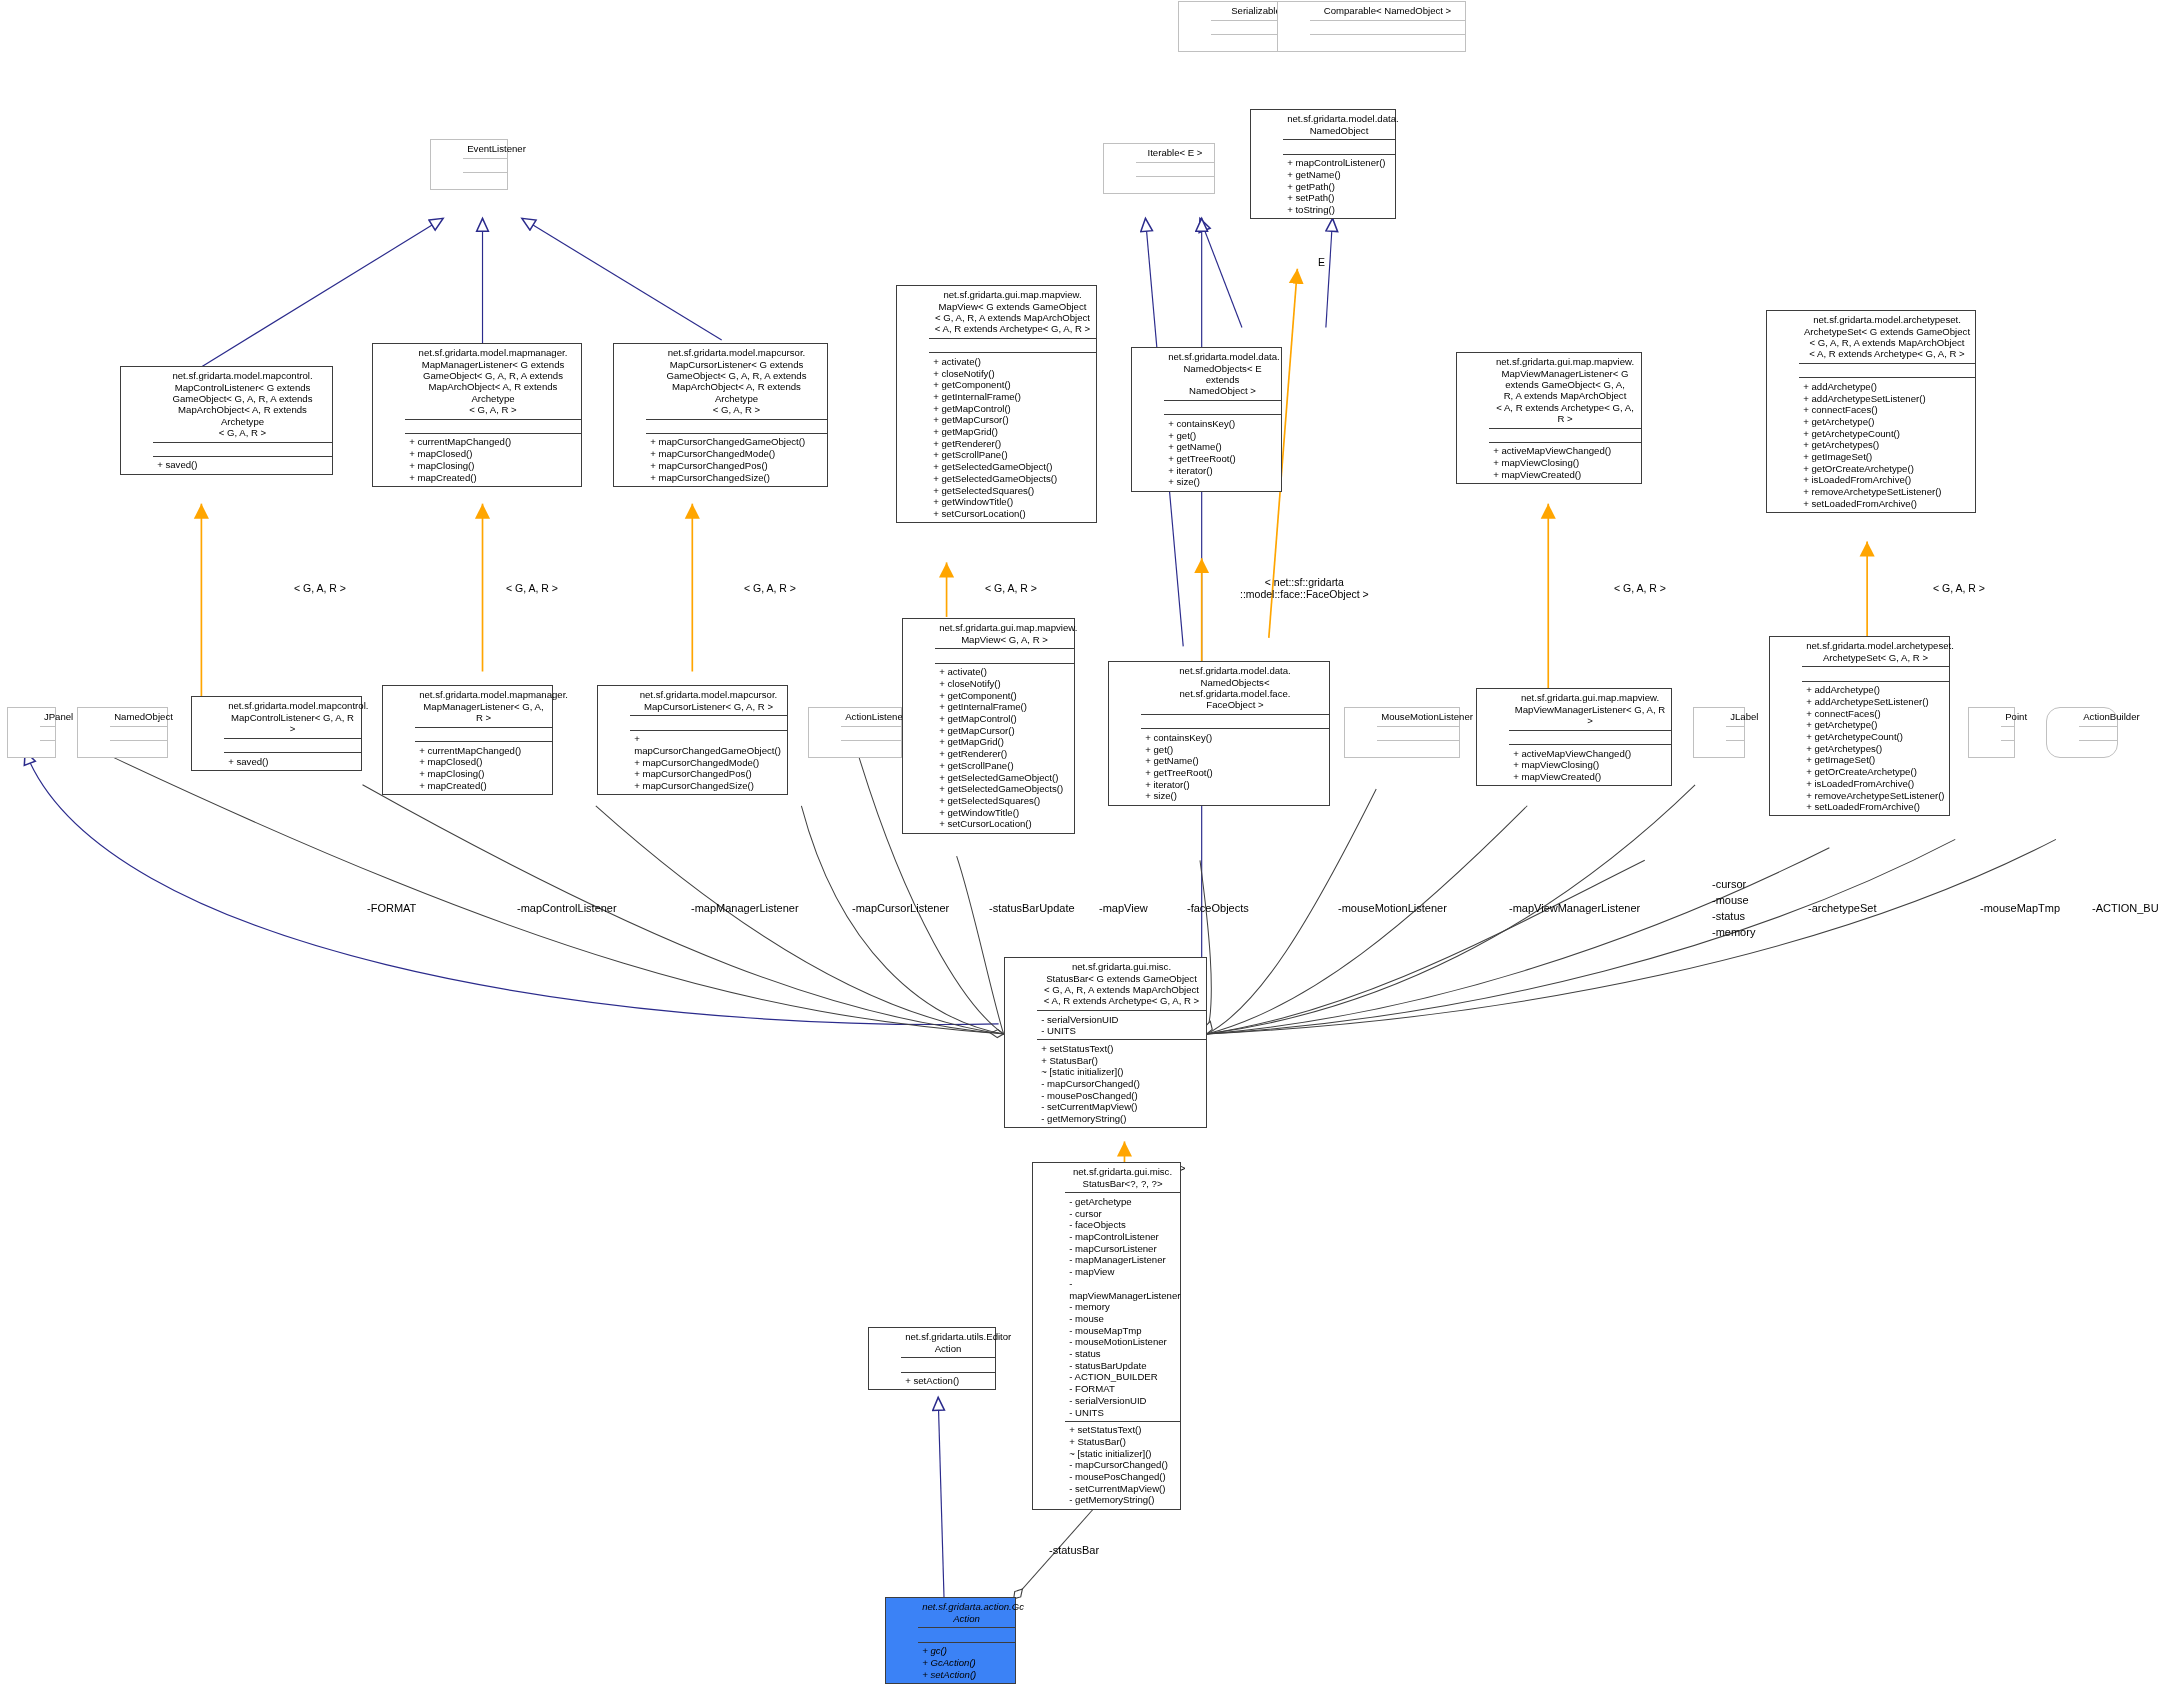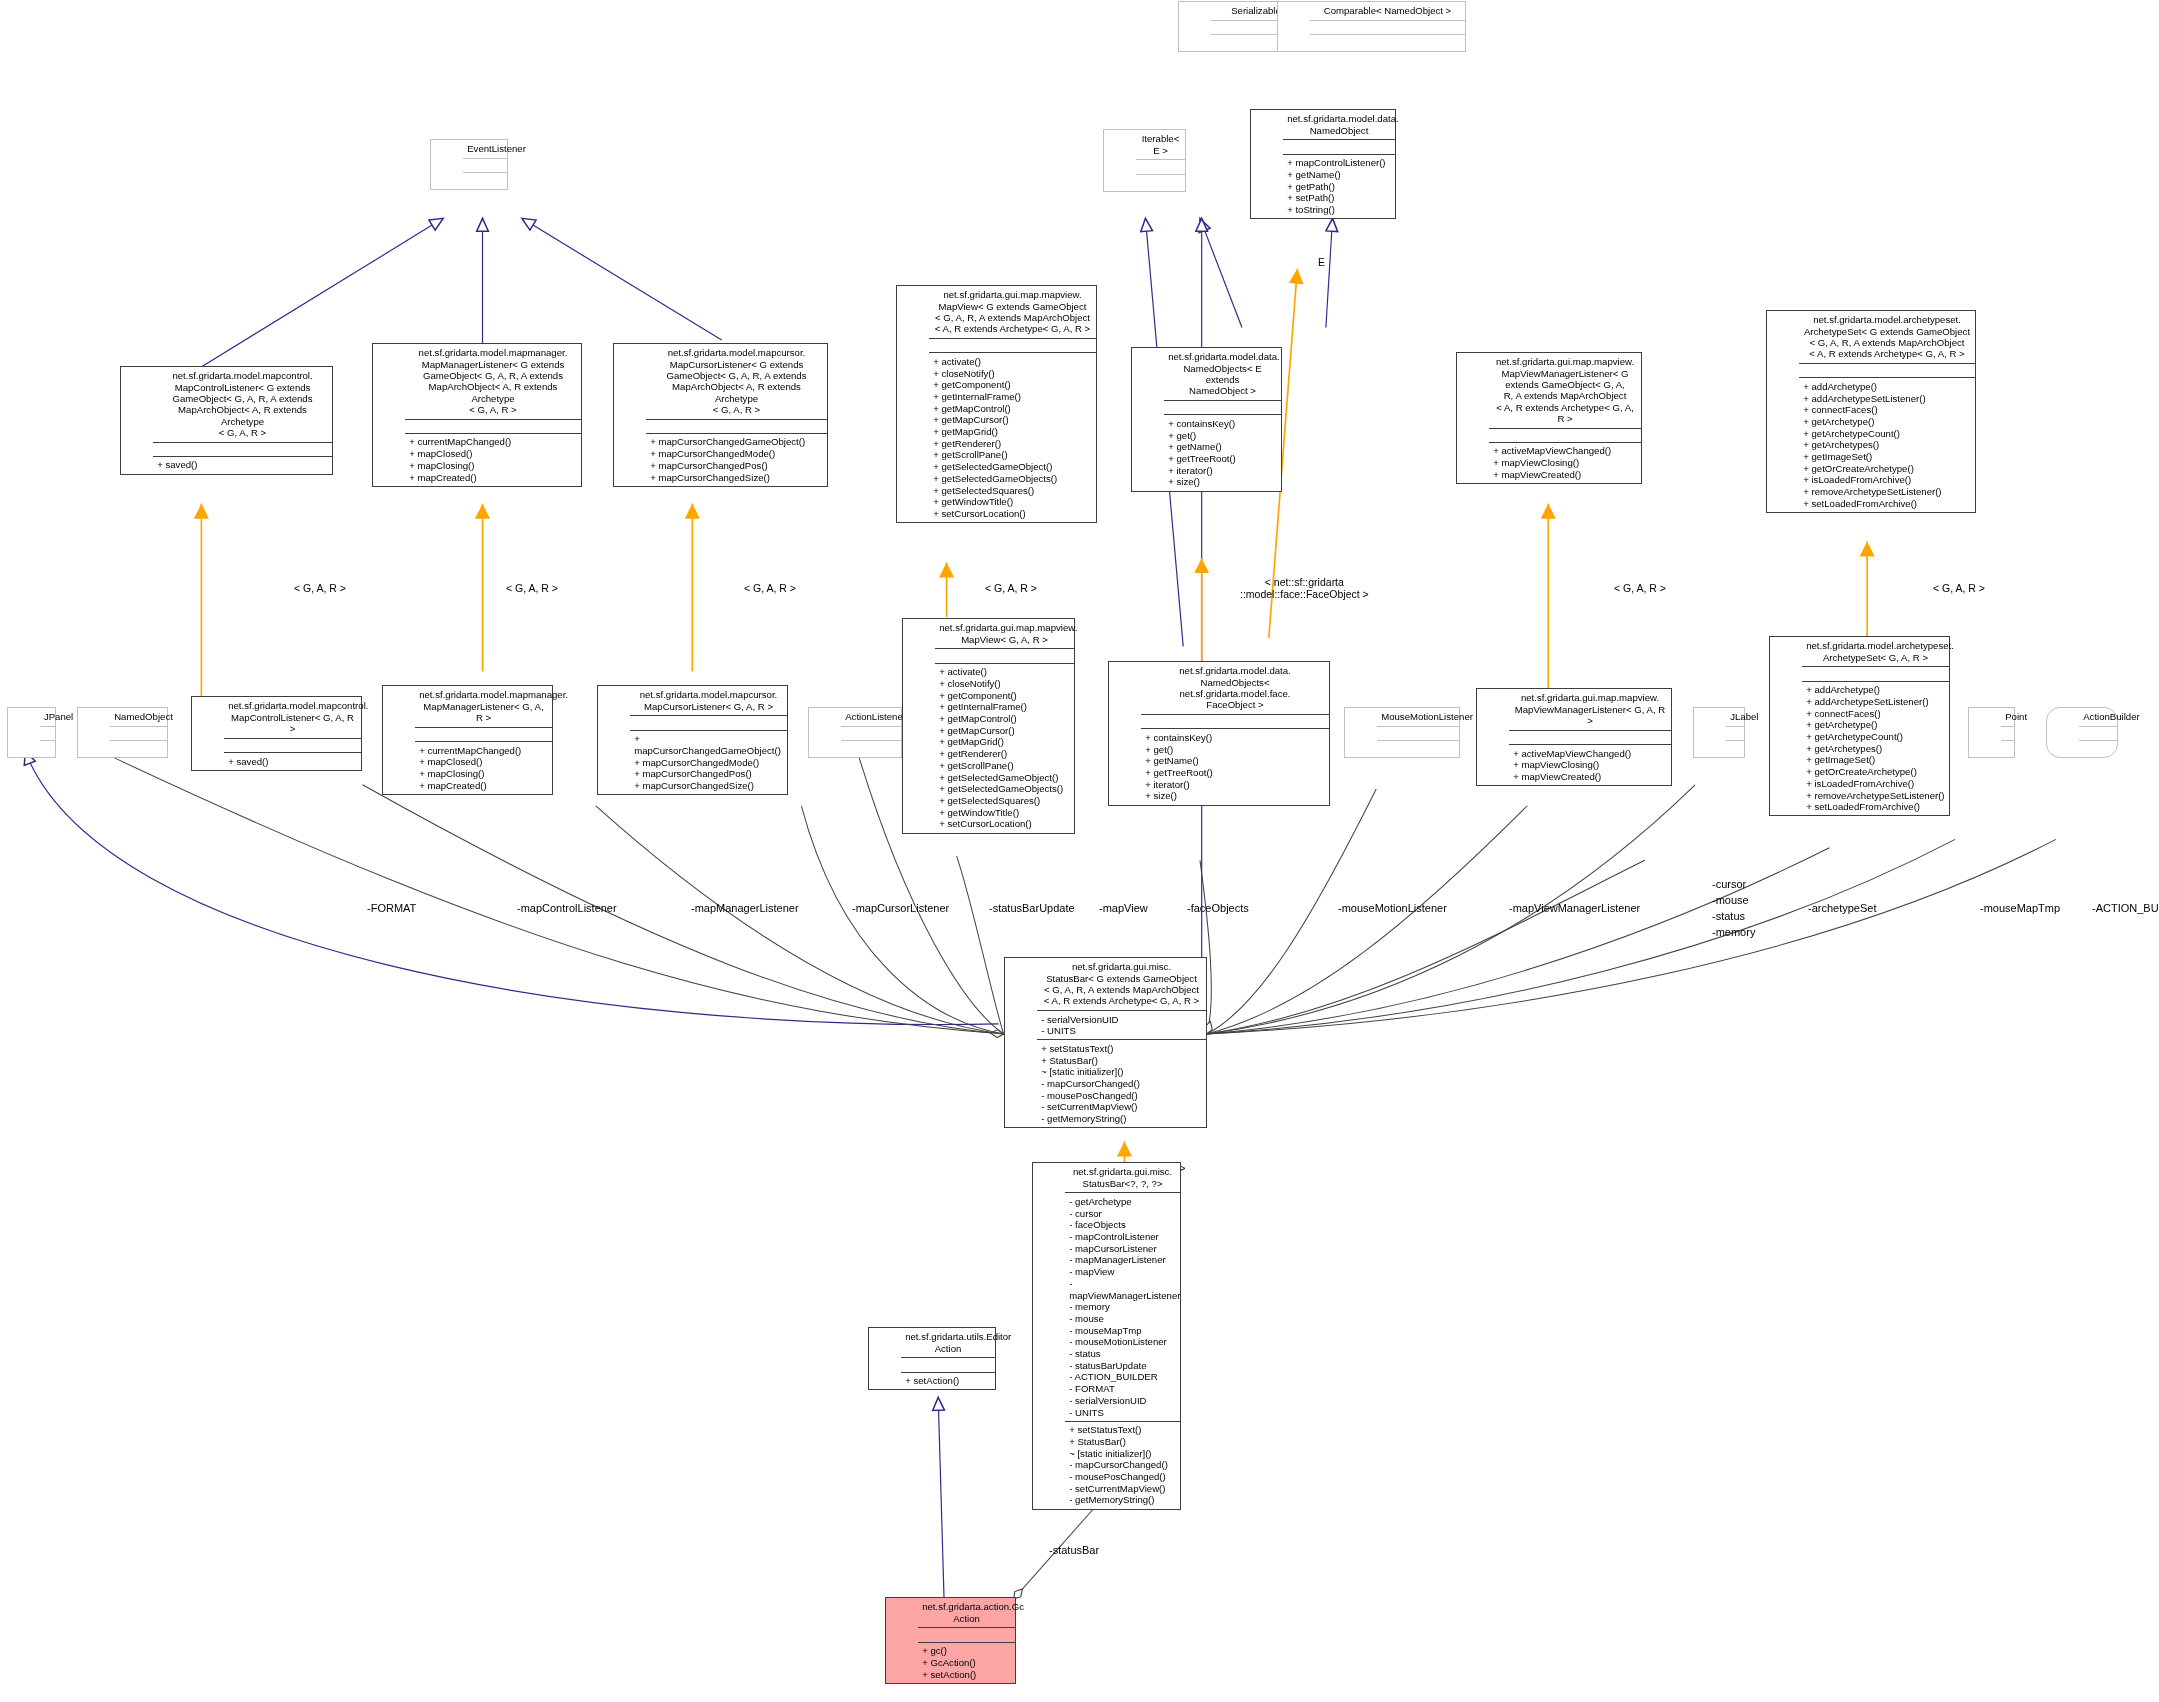--- a/index.html
+++ b/index.html
@@ -11,21 +11,21 @@
   .node .sec{box-sizing:border-box;}
   .node .title{text-align:center;padding:3.4px 4.2px 3.4px 4.2px;line-height:1.18;}
   .node .attrs,.node .ops{padding:2.5px 4.2px 2.5px 4.2px;line-height:1.22;text-align:left;}
 
   
   .n-strong{border:1.3px solid #3d3d3d;}
   .n-strong .sec+.sec{border-top:1.3px solid #3d3d3d;}
   
   .n-weak{border:0.8px solid #c0c0c0;}
   .n-weak .sec+.sec{border-top:0.8px solid #c0c0c0;}
-  .n-filled{background:#fca5a5;}
+  .n-filled{background:#3b82f6;font-style:italic;}
 
   .node,.edge-label,.tmpl-label{font-size:9.6px;color:#000;padding-left:32px;}
 
   .edge-label{position:absolute;white-space:nowrap;color:#000;font-size:11px;}
   .tmpl-label{position:absolute;white-space:nowrap;color:#000;font-size:10.5px;}
 
   .empty{height:14.3px;}
   .empty2{height:17px;}
 </style>
 </head>
@@ -108,21 +108,21 @@
     <div class="sec empty"></div>
     <div class="sec ops">
         <div>+ mapControlListener()</div>
         <div>+ getName()</div>
         <div>+ getPath()</div>
         <div>+ setPath()</div>
         <div>+ toString()</div>
       </div>
   </div>
 
-  <div class="node n-weak" style="left:1103px;top:129px;width:83px;">
+  <div class="node n-weak" style="left:1103px;top:143px;width:112px;">
     <div class="sec title">Iterable&lt; E &gt;</div>
     <div class="sec empty"></div>
     <div class="sec empty2"></div>
   </div>
 
   <div class="node n-weak" style="left:430px;top:139px;width:78px;">
     <div class="sec title">EventListener</div>
     <div class="sec empty"></div>
     <div class="sec empty2"></div>
   </div>

